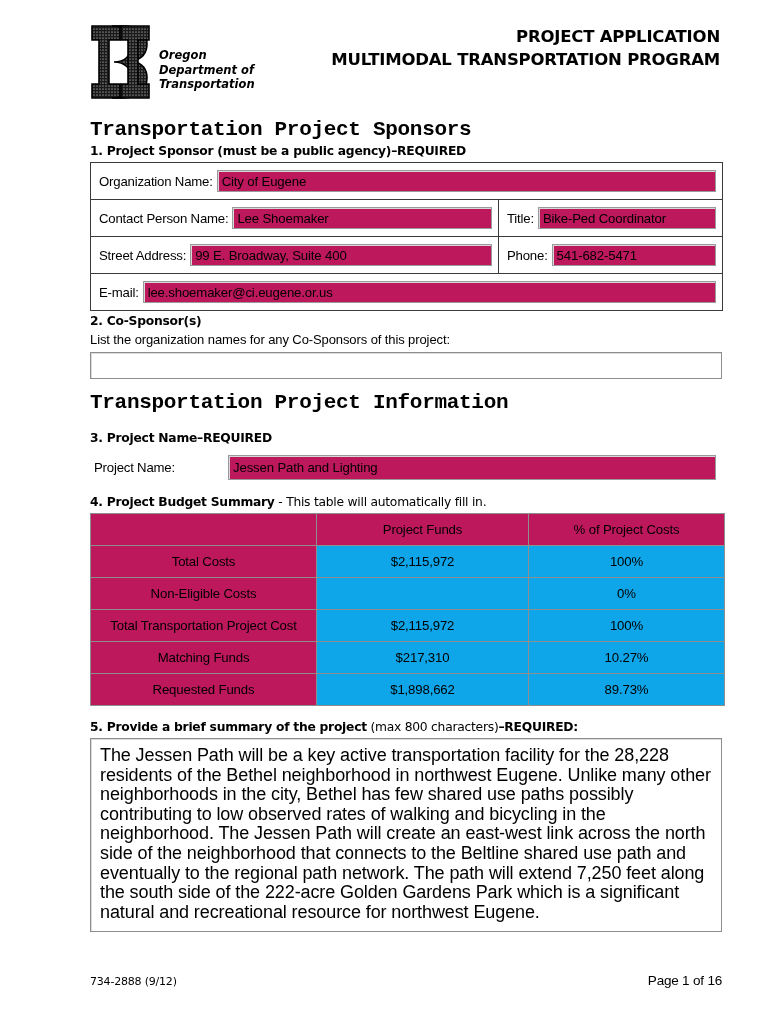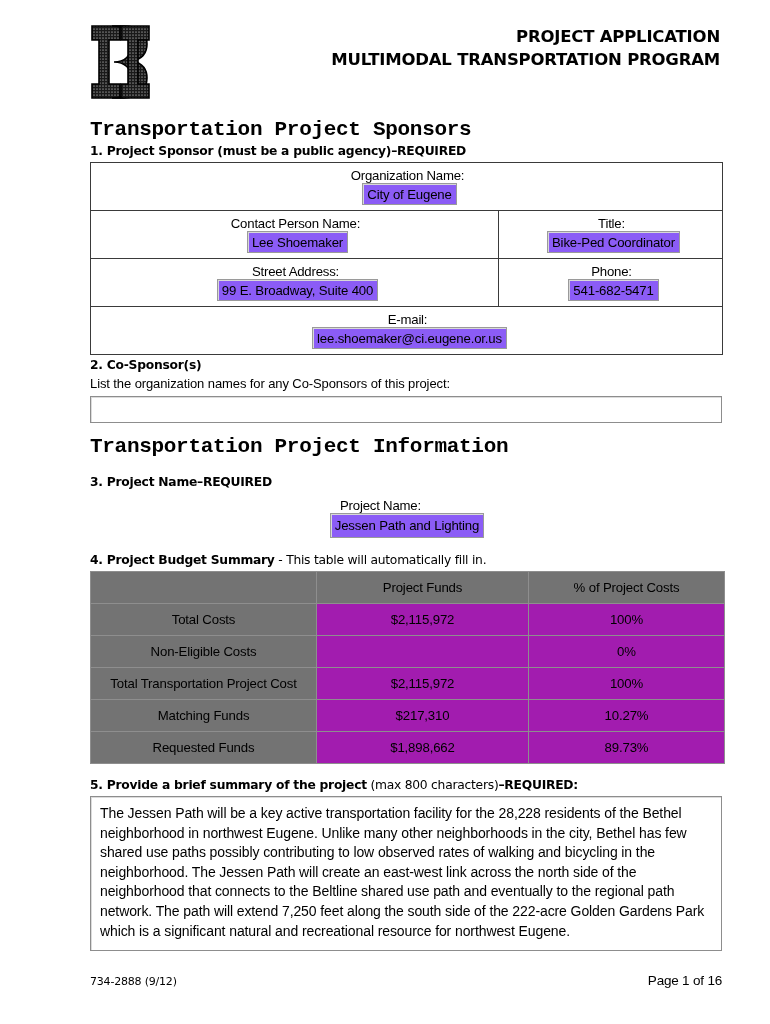--- a/index.html
+++ b/index.html
@@ -97,32 +97,31 @@
   .form-table td {
     border: 1.4px solid #3a3a3a;
     padding: 5px 6px 5px 8px;
     vertical-align: middle;
     height: 26px;
   }
   .cell-row {
     display: flex;
     align-items: center;
     width: 100%;
-    flex-direction: column;
   }
   .field-label {
     font-size: 13.2px;
     letter-spacing: -0.2px;
     white-space: nowrap;
     flex: 0 0 auto;
   }
   .field-box {
     flex: 1 1 auto;
     border: 1.2px solid #9a9a9a;
-    background: #8b5cf6;
+    background: #be185d;
     box-shadow: inset 1px 1px 0 #d8d8d8;
     height: 22px;
     line-height: 21px;
     padding: 0 4px;
     margin-left: 4px;
     font-size: 13.2px;
     letter-spacing: -0.15px;
     overflow: hidden;
     white-space: nowrap;
     box-sizing: border-box;
@@ -149,34 +148,34 @@
   }
   .budget-table td {
     border: 1px solid #8e8e8e;
     height: 27px;
     text-align: center;
     font-size: 13.2px;
     letter-spacing: -0.15px;
     padding: 2px 4px;
   }
   .budget-table td.shaded {
-    background: #a21caf;
+    background: #0ea5e9;
   }
   .budget-table td.rowlabel {
-    background: #737373;
+    background: #be185d;
   }
 
   
   .summary-box {
     width: 632px;
     box-sizing: border-box;
     border: 1.2px solid #8d8d8d;
     box-shadow: inset 1px 1px 0 #dcdcdc;
     padding: 7px 9px 9px 9px;
-    font-size: 14px;
+    font-size: 18px;
     line-height: 19.6px;
     letter-spacing: -0.1px;
     min-height: 140px;
   }
 
   
   .footer {
     position: absolute;
     left: 90px;
     right: 48px;
@@ -211,20 +210,25 @@
             <circle cx="1" cy="1" r="0.55" fill="#ffffff"></circle>
           </pattern>
         </defs>
         <g>
           <path d="M2 4 H30 V18 H19 C19 34 19 48 19 62 H30 V76 H2 V62 H9 C9 48 9 34 9 18 H2 Z" fill="url(#dots)" stroke="#000" stroke-width="1.6"></path>
           <path d="M22 4 C34 4 42 10 42 22 C42 34 34 40 24 40 C34 40 42 46 42 58 C42 70 34 76 22 76
                    L34 76 C48 76 57 68 57 56 C57 46 51 41 43 39 C51 37 57 32 57 22 C57 10 48 4 34 4 Z" fill="url(#dots)" stroke="#000" stroke-width="1.6"></path>
           <path d="M31 4 H59 V18 H48 C48 34 48 48 48 62 H59 V76 H31 V62 H38 C38 48 38 34 38 18 H31 Z" fill="url(#dots)" stroke="#000" stroke-width="1.6"></path>
         </g>
       </svg>
+      <div class="logo-text">
+        <div>Oregon</div>
+        <div>Department of</div>
+        <div>Transportation</div>
+      </div>
     </div>
     <div class="header-title">
       <div>PROJECT APPLICATION</div>
       <div>MULTIMODAL TRANSPORTATION PROGRAM</div>
     </div>
   </div>
 
   <div class="section-title">Transportation Project Sponsors</div>
   <div class="q-label">1. Project Sponsor (must be a public agency)–REQUIRED</div>
 

